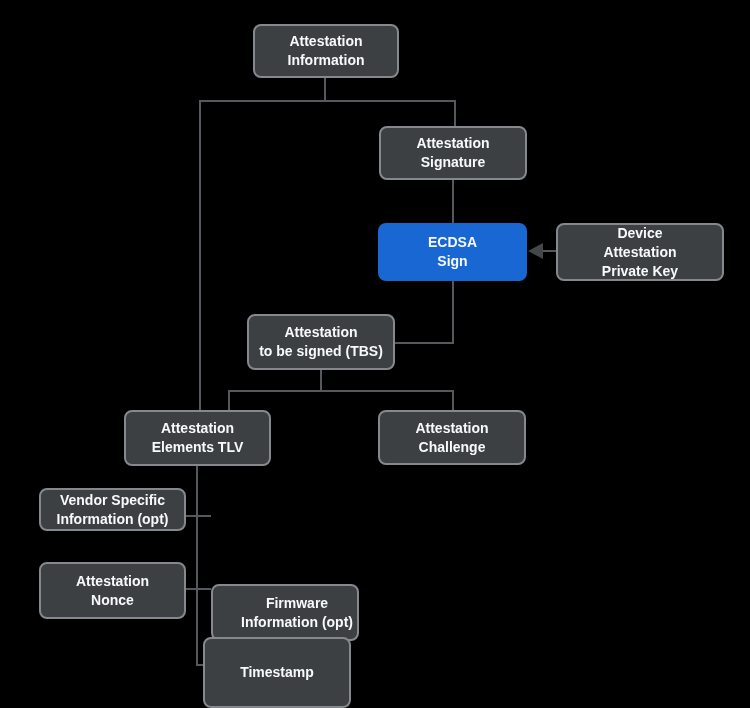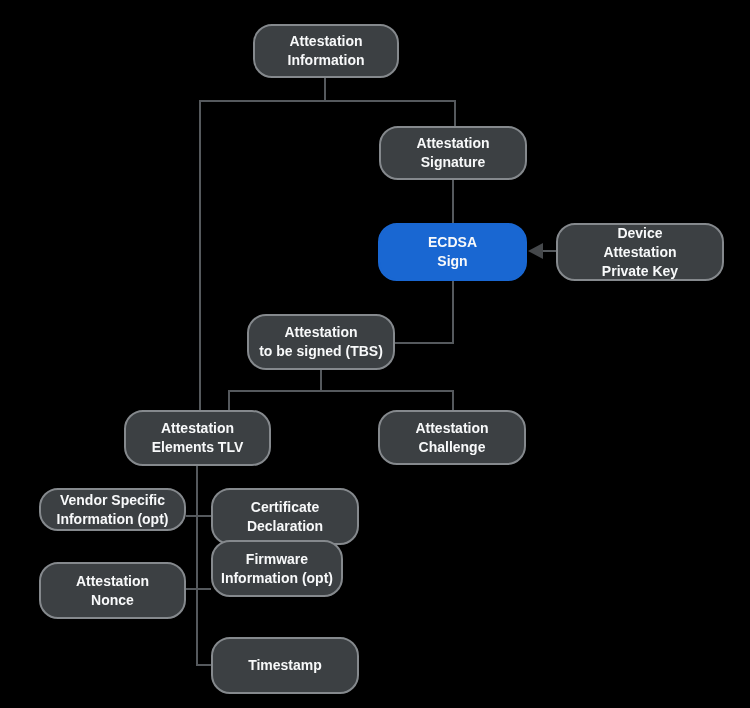--- a/index.html
+++ b/index.html
@@ -18,21 +18,21 @@
     width: 750px;
     height: 708px;
     background: var(--background);
     font-family: "Liberation Sans", "DejaVu Sans", sans-serif;
     overflow: hidden;
   }
   .node {
     position: absolute;
     background: var(--node-fill);
     border: 2px solid var(--node-border);
-    border-radius: 19px;
+    border-radius: 8px;
     display: flex;
     align-items: center;
     justify-content: center;
     text-align: center;
     color: var(--node-text);
     font-size: 14px;
     font-weight: bold;
     line-height: 19px;
     padding: 2px 4px;
   }
@@ -111,32 +111,28 @@
   <div class="node" style="left:378px; top:410px; width:148px; height:55px;">
     <span class="label">Attestation
 Challenge</span>
   </div>
 
   <div class="node" style="left:39px;  top:488px; width:147px; height:43px;">
     <span class="label">Vendor Specific
 Information (opt)</span>
   </div>
 
-  <div class="node" style="left:211px; top:488px; width:148px; height:57px;">
-    <span class="label">Certificate
-Declaration</span>
-  </div>
 
   <div class="node" style="left:39px;  top:562px; width:147px; height:57px;">
     <span class="label">Attestation
 Nonce</span>
   </div>
 
-  <div class="node" style="left:211px; top:540px; width:132px; height:57px;">
+  <div class="node" style="left:211px; top:584px; width:148px; height:57px;justify-content:flex-end;">
     <span class="label">Firmware
 Information (opt)</span>
   </div>
 
-  <div class="node" style="left:211px; top:637px; width:148px; height:57px;">
+  <div class="node" style="left:203px; top:637px; width:148px; height:71px;">
     <span class="label">Timestamp</span>
   </div>
 
 </div>
 
 </body></html>

